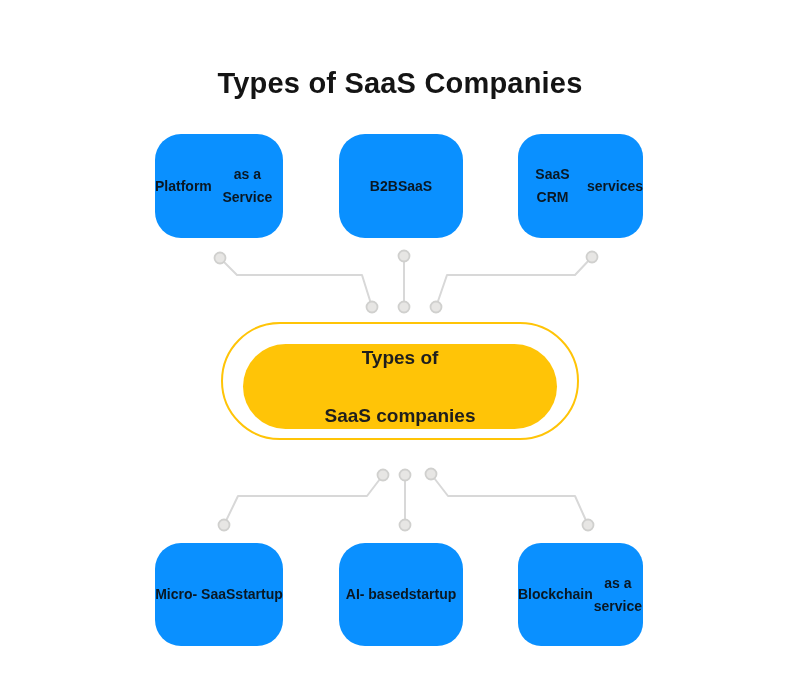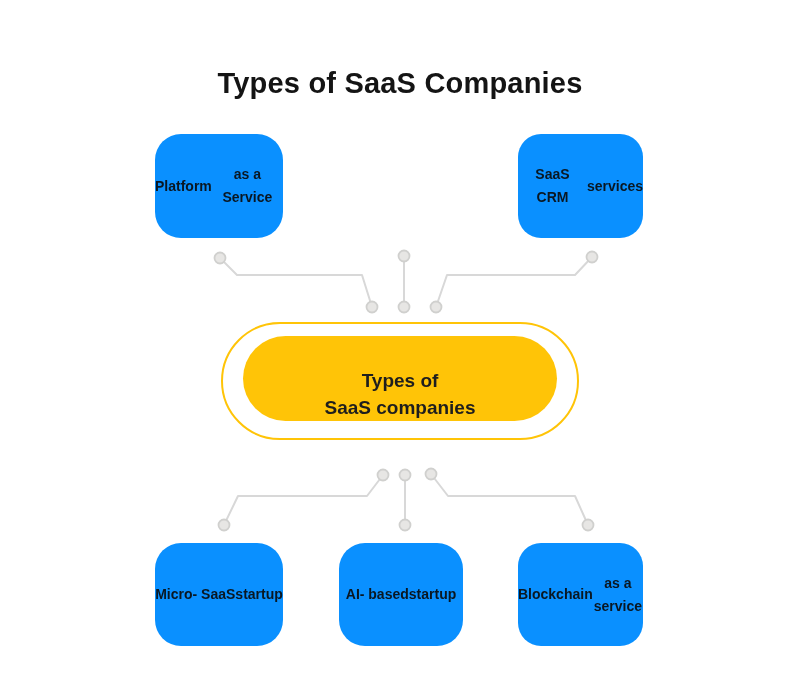--- a/index.html
+++ b/index.html
@@ -83,29 +83,29 @@
     top: 315px;
     width: 358px;
     height: 118px;
     border: 2px solid var(--accent-yellow);
     border-radius: 59px;
     background: transparent;
   }
   .center-pill {
     position: absolute;
     left: 243px;
-    top: 329px;
+    top: 337px;
     width: 314px;
     height: 85px;
     background: var(--accent-yellow);
     border-radius: 43px;
     display: flex;
     flex-direction: column;
     align-items: center;
-    justify-content: flex-end;
+    justify-content: space-between;
     text-align: center;
     color: var(--center-text);
     font-size: 19px;
     font-weight: 600;
     line-height: 27px;
   }
   .line { display: block; }
 </style>
 </head>
 <body>
@@ -139,20 +139,24 @@
     <circle class="dot" cx="405" cy="468" r="5.5"></circle>
     <circle class="dot" cx="405" cy="518" r="5.5"></circle>
     <circle class="dot" cx="431" cy="467" r="5.5"></circle>
     <circle class="dot" cx="588" cy="518" r="5.5"></circle>
   </svg>
 
   <div class="node row-top col-1">
     <span class="line">Platform</span>
     <span class="line">as a Service</span>
   </div>
+  <div class="node row-top col-2">
+    <span class="line">B2B</span>
+    <span class="line">SaaS</span>
+  </div>
   <div class="node row-top col-3">
     <span class="line">SaaS CRM</span>
     <span class="line">services</span>
   </div>
 
   <div class="center-ring"></div>
   <div class="center-pill">
     <span class="line">Types of</span>
     <span class="line">SaaS companies</span>
   </div>

